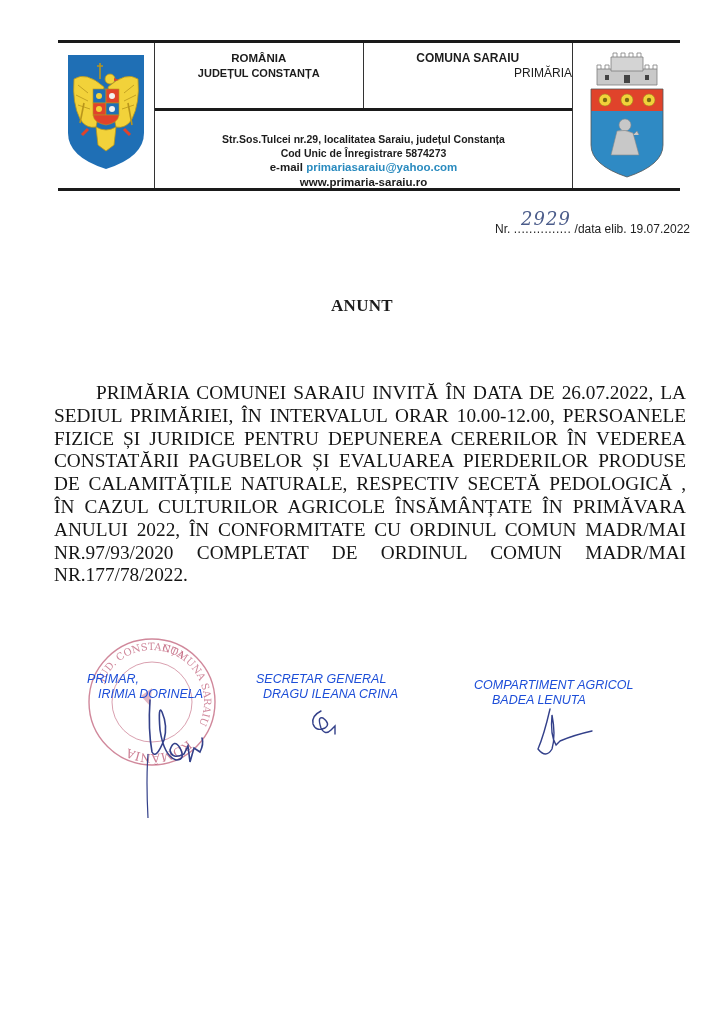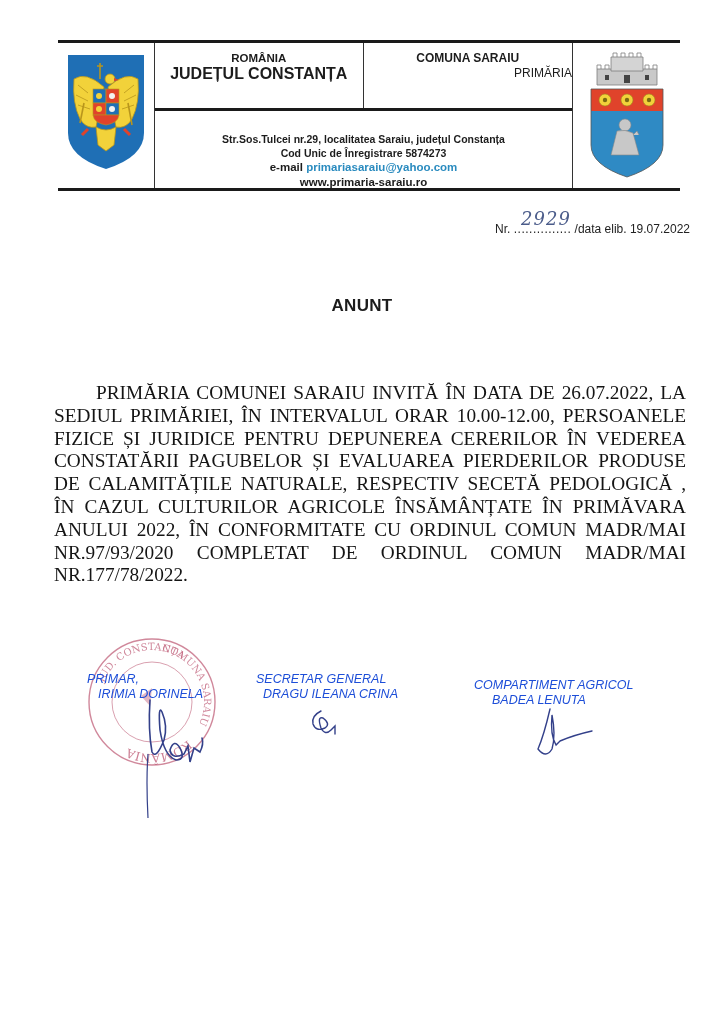--- a/index.html
+++ b/index.html
@@ -47,21 +47,21 @@
     text-align: center; font-weight: bold; font-size: 11.5px;
     padding-top: 8px; box-sizing: border-box; line-height: 15px;
   }
   .lh-top-right {
     position: absolute; right: 0; top: 0; width: 50%; height: 100%;
     text-align: center; font-size: 11.5px;
     padding-top: 8px; box-sizing: border-box; line-height: 15px;
   }
   .lh-top-right .bold { font-weight: bold; font-size: 12px; }
   .lh-top-right .light { font-weight: normal; font-size: 12px; text-align: right; }
-  .lh-top-left .sub { font-size: 16px; }
+  .lh-top-left .sub { font-size: 11px; }
   .lh-bottom {
     position: absolute; left: 0; right: 0; top: 68px; bottom: 0;
     text-align: center; font-weight: bold; font-size: 10.5px;
     line-height: 14.2px; padding-top: 21px; box-sizing: border-box;
   }
   .blue { color: #2a8bbf; font-size: 11.5px; }
   .lh-bottom .big { font-size: 11.5px; }
 
   
   .nr-line {
@@ -73,21 +73,21 @@
     font-family: "DejaVu Serif", serif;
     font-style: italic; font-size: 18px; color: #4b5c8a;
     letter-spacing: 1px;
   }
   .nr-line .dots { letter-spacing: 0.5px; }
 
   
   .title {
     position: absolute; left: 0; right: 0; top: 296px;
     text-align: center;
-    font-family: Liberation Sans, sans-serif; font-weight: bold; font-size: 17px;
+    font-family: Liberation Serif, serif; font-weight: bold; font-size: 17px;
     letter-spacing: 0.3px;
   }
 
   
   .body-text {
     position: absolute; left: 54px; width: 632px; top: 382px;
     font-family: "Liberation Serif", serif; font-size: 19.3px;
     line-height: 22.8px; text-align: justify;
     text-indent: 42px; color: #141414;
   }

